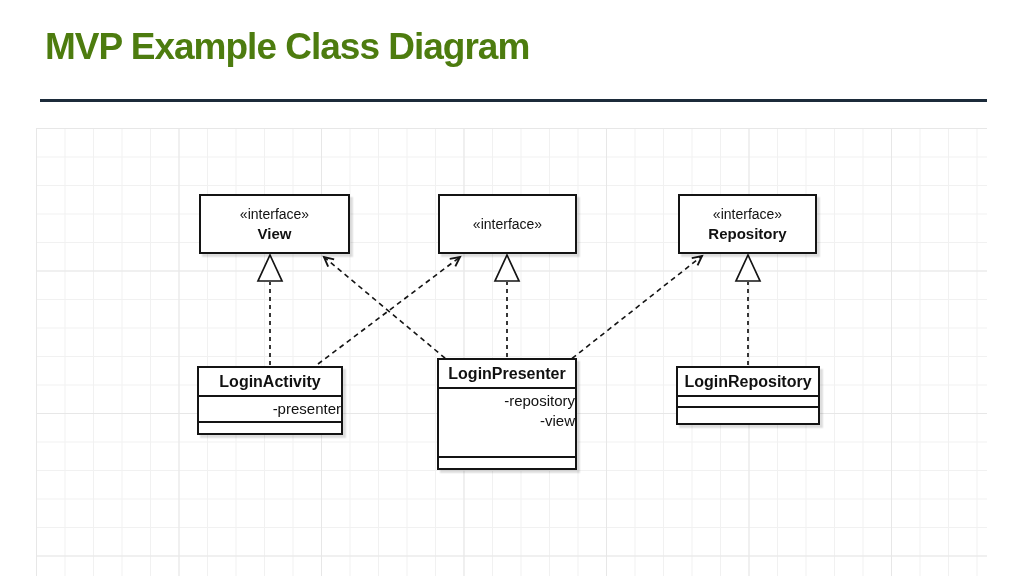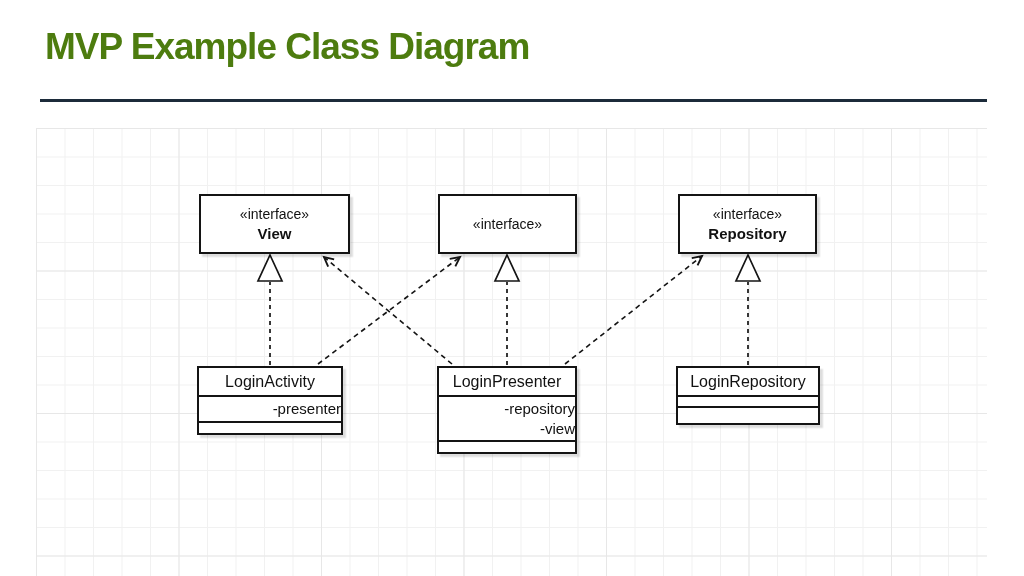--- a/index.html
+++ b/index.html
@@ -28,21 +28,21 @@
   .connectors{position:absolute;left:0;top:0;width:951px;height:448px;}
   
   .uml-box{
     position:absolute;background:#ffffff;border:2px solid #141414;
     box-sizing:border-box;box-shadow:3px 3px 1.5px rgba(0,0,0,0.13);
     display:flex;flex-direction:column;
   }
   .iface-head{flex:1;display:flex;flex-direction:column;justify-content:center;text-align:center;}
   .stereotype{font-size:14px;line-height:19px;}
   .iface-name{font-size:15px;font-weight:700;line-height:20px;}
-  .cls-title{height:27px;line-height:27px;text-align:center;font-size:16px;font-weight:400;}
+  .cls-title{height:27px;line-height:27px;text-align:center;font-size:16px;font-weight:700;}
   .cls-attrs{flex:1;border-top:2px solid #141414;padding:2px 0 0 7px;font-size:15px;line-height:20px;overflow:hidden;text-align:right;}
   .cls-methods{height:10px;border-top:2px solid #141414;}
   .uml-box.repo .cls-attrs{flex:0 0 9px;padding:0;}
   .uml-box.repo .cls-methods{flex:1;height:auto;}
 </style>
 </head>
 <body>
 
 <div class="stage">
 
@@ -101,21 +101,21 @@
     </div>
 
     <div class="uml-box" style="left:161px;top:238px;width:146px;height:69px">
       <div class="cls-title">LoginActivity</div>
       <div class="cls-attrs">
         <div>-presenter</div>
       </div>
       <div class="cls-methods"></div>
     </div>
 
-    <div class="uml-box" style="left:401px;top:238px;width:140px;height:88px">
+    <div class="uml-box" style="left:401px;top:230px;width:140px;height:112px">
       <div class="cls-title">LoginPresenter</div>
       <div class="cls-attrs">
         <div>-repository</div>
         <div>-view</div>
       </div>
       <div class="cls-methods"></div>
     </div>
 
     <div class="uml-box repo" style="left:640px;top:238px;width:144px;height:59px">
       <div class="cls-title">LoginRepository</div>

